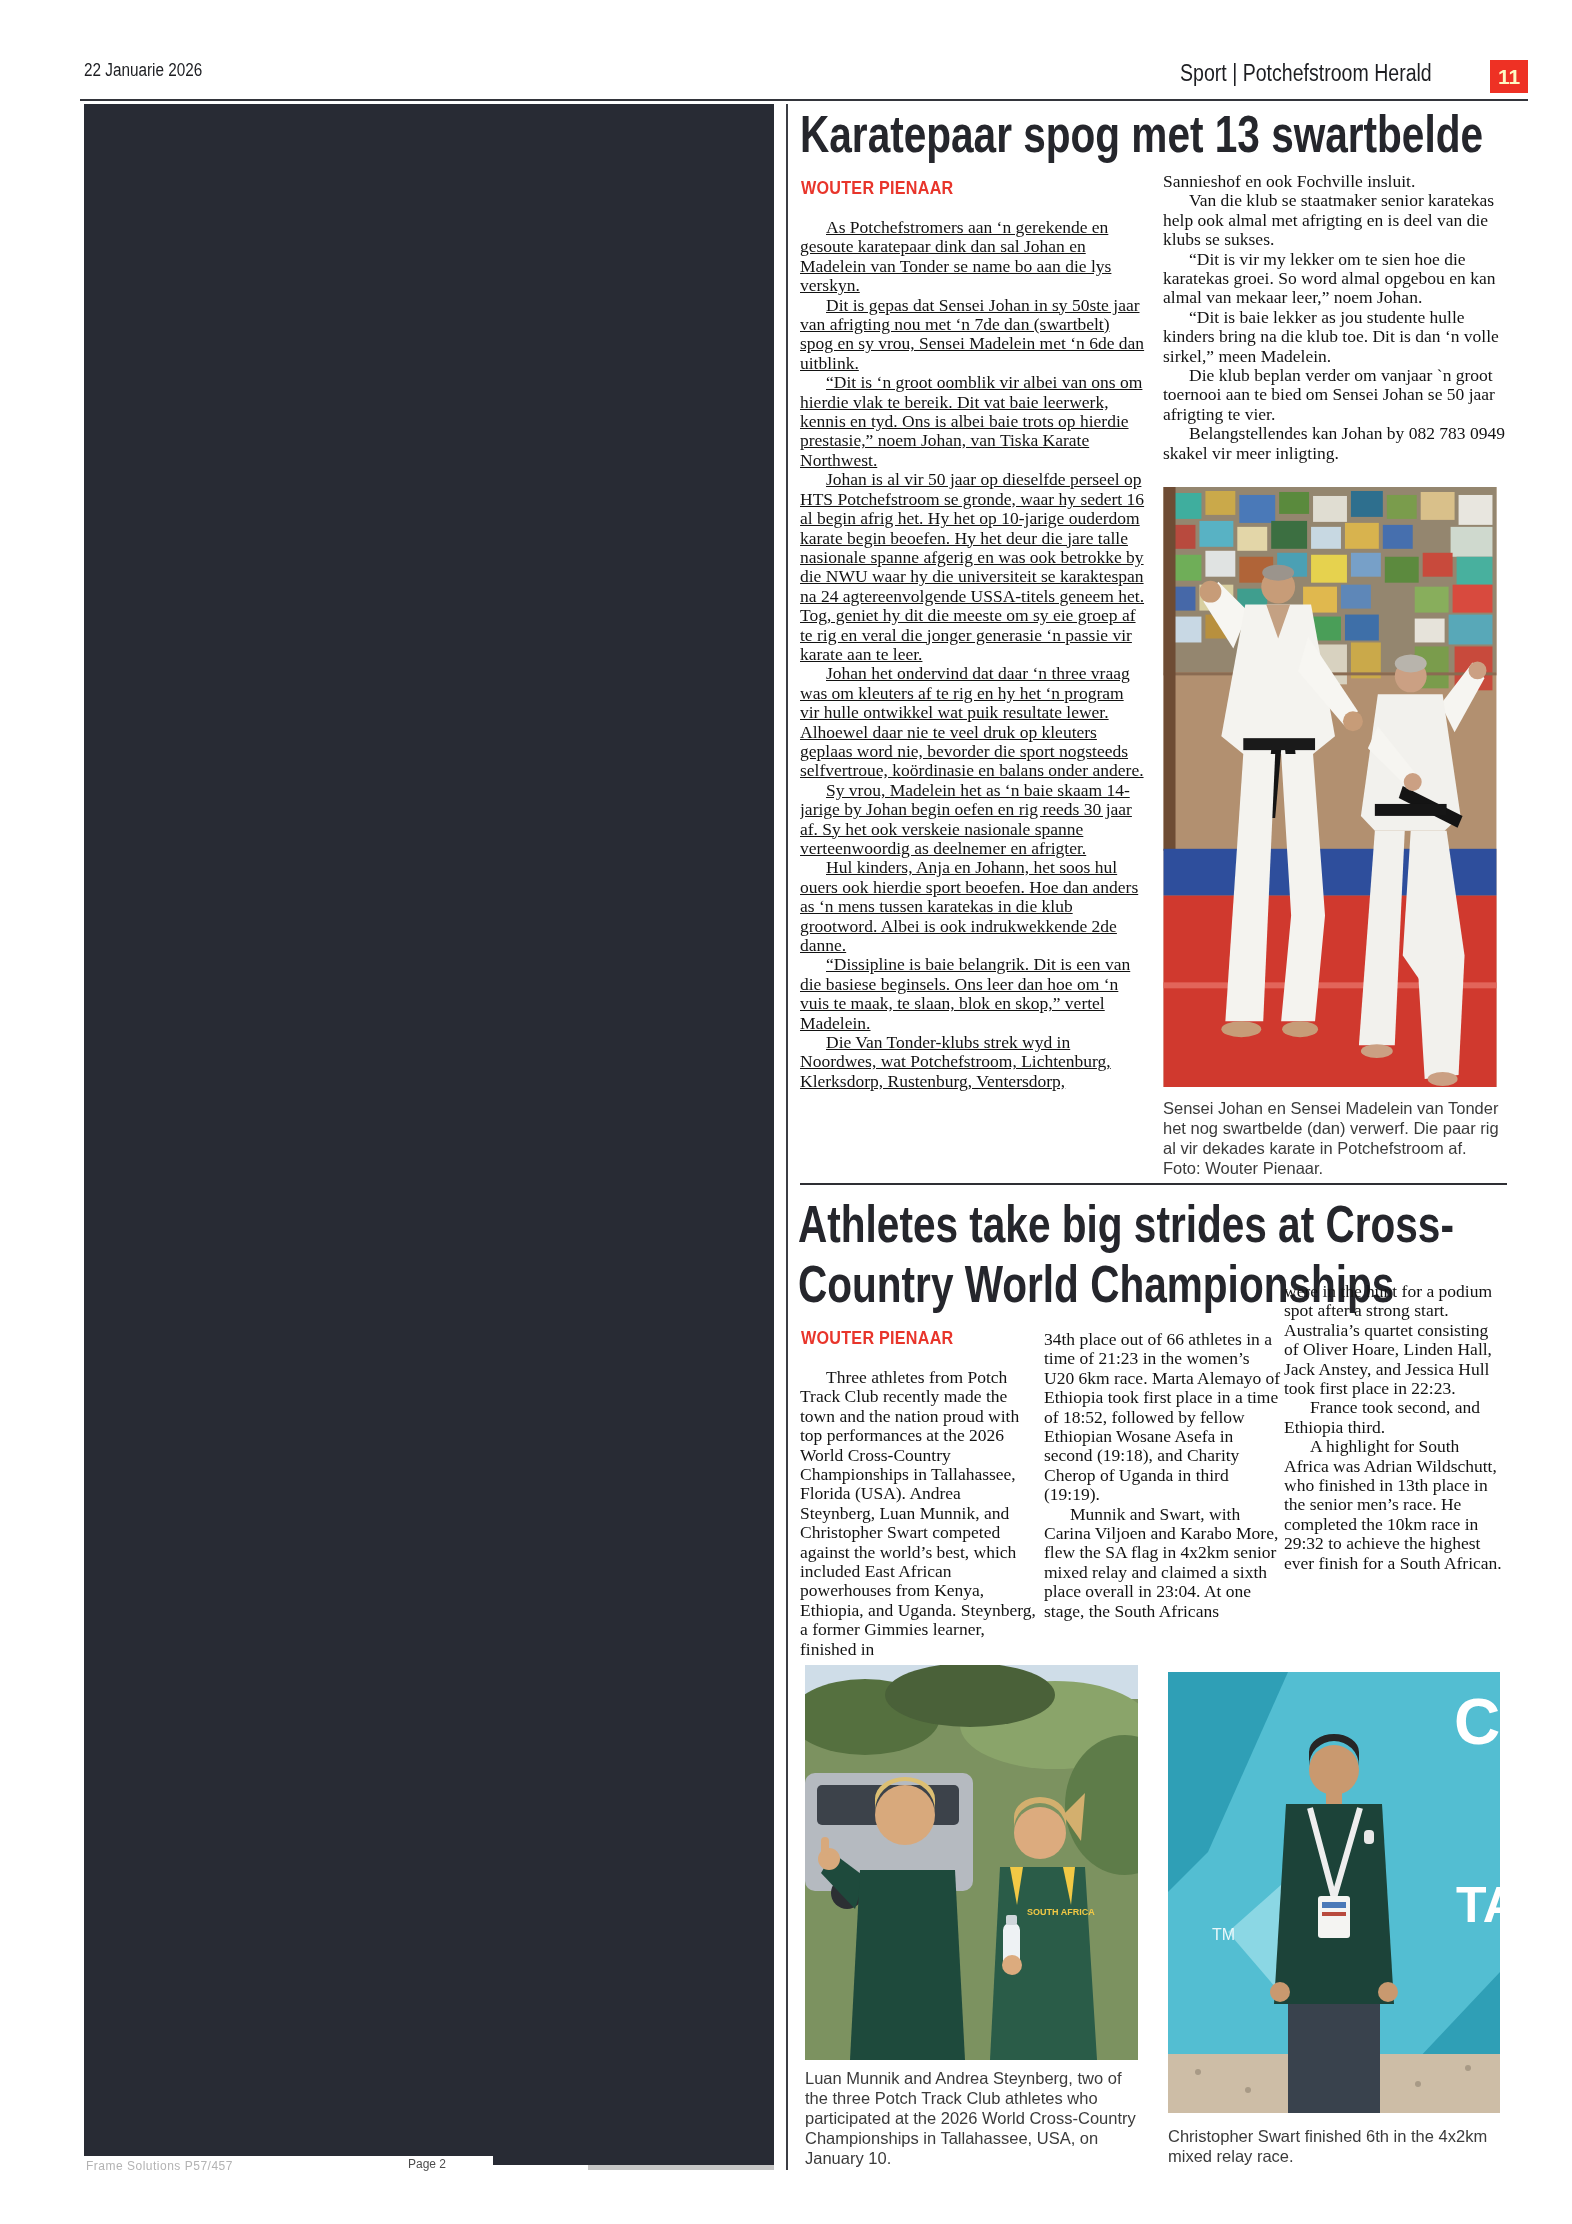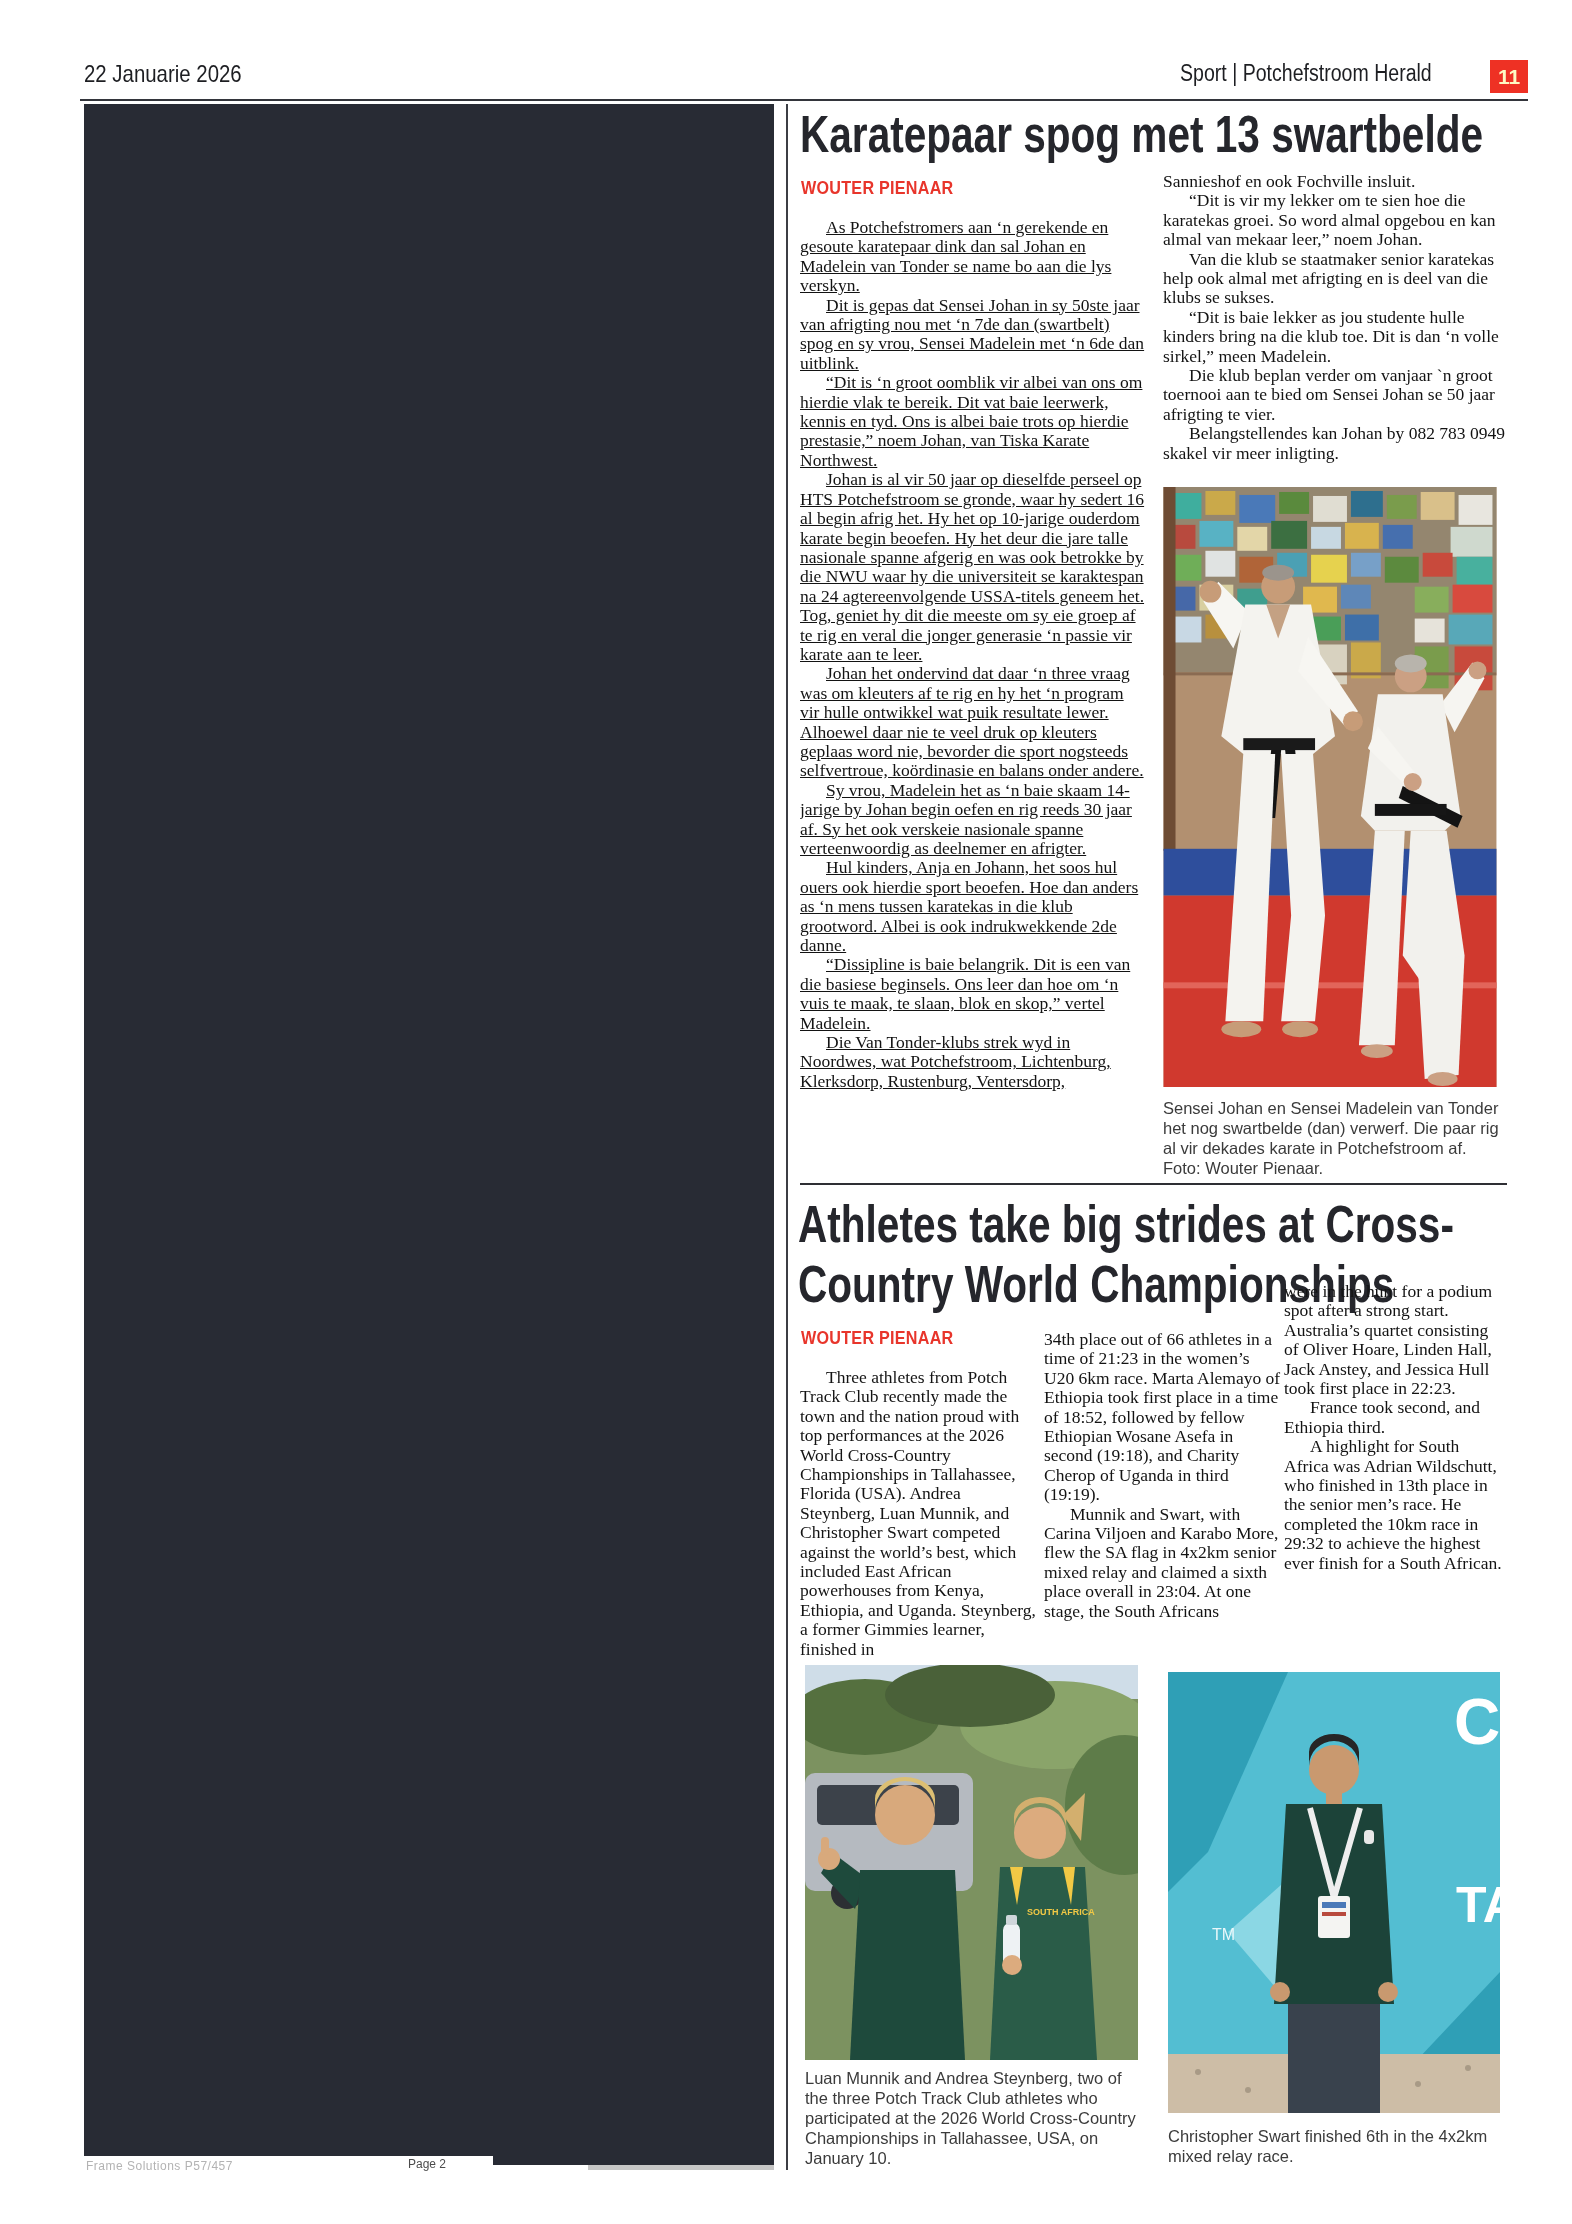--- a/index.html
+++ b/index.html
@@ -6,21 +6,21 @@
   #page {
     position:relative; width:1572px; height:2224px; margin:0 auto;
     background:#ffffff; overflow:hidden;
     font-family:"Liberation Sans", sans-serif;
   }
   .abs { position:absolute; }
   .cond { display:inline-block; transform:scaleX(0.78); transform-origin:0 0; white-space:nowrap; }
   .cond85 { display:inline-block; transform:scaleX(0.85); transform-origin:0 0; white-space:nowrap; }
 
   
-  .hdr-date { left:84px; top:60px; font-size:24px; color:#1d1e22; }
+  .hdr-date { left:84px; top:60px; font-size:18px; color:#1d1e22; }
   .hdr-right { right:96px; top:60px; font-size:23px; color:#1d1e22; }
   .pagebox {
     left:1490px; top:60px; width:38px; height:33px;
     display:flex; align-items:center; justify-content:center;
     color:#fef9c3; font-weight:bold; font-size:21px;
   }
   .hdr-rule { left:80px; top:99px; width:1448px; height:2px; background:#33353b; }
 
   
   .ad-main  { left:84px;  top:104px;  width:690px; height:2052px; }
@@ -93,22 +93,22 @@
     <p>Johan is al vir 50 jaar op dieselfde perseel op HTS Potchefstroom se gronde, waar hy sedert 16 al begin afrig het. Hy het op 10-jarige ouderdom karate begin beoefen. Hy het deur die jare talle nasionale spanne afgerig en was ook betrokke by die NWU waar hy die universiteit se karaktespan na 24 agtereenvolgende USSA-titels geneem het. Tog, geniet hy dit die meeste om sy eie groep af te rig en veral die jonger generasie ‘n passie vir karate aan te leer.</p>
     <p>Johan het ondervind dat daar ‘n three vraag was om kleuters af te rig en hy het ‘n program vir hulle ontwikkel wat puik resultate lewer. Alhoewel daar nie te veel druk op kleuters geplaas word nie, bevorder die sport nogsteeds selfvertroue, koördinasie en balans onder andere.</p>
     <p>Sy vrou, Madelein het as ‘n baie skaam 14-jarige by Johan begin oefen en rig reeds 30 jaar af. Sy het ook verskeie nasionale spanne verteenwoordig as deelnemer en afrigter.</p>
     <p>Hul kinders, Anja en Johann, het soos hul ouers ook hierdie sport beoefen. Hoe dan anders as ‘n mens tussen karatekas in die klub grootword. Albei is ook indrukwekkende 2de danne.</p>
     <p>“Dissipline is baie belangrik. Dit is een van die basiese beginsels. Ons leer dan hoe om ‘n vuis te maak, te slaan, blok en skop,” vertel Madelein.</p>
     <p>Die Van Tonder-klubs strek wyd in Noordwes, wat Potchefstroom, Lichtenburg, Klerksdorp, Rustenburg, Ventersdorp,</p>
   </div>
 
   <div class="abs a1-col2 bodycol">
     <p class="cont">Sannieshof en ook Fochville insluit.</p>
+    <p>Van die klub se staatmaker senior karatekas help ook almal met afrigting en is deel van die klubs se sukses.</p>
     <p>“Dit is vir my lekker om te sien hoe die karatekas groei. So word almal opgebou en kan almal van mekaar leer,” noem Johan.</p>
-    <p>Van die klub se staatmaker senior karatekas help ook almal met afrigting en is deel van die klubs se sukses.</p>
     <p>“Dit is baie lekker as jou studente hulle kinders bring na die klub toe. Dit is dan ‘n volle sirkel,” meen Madelein.</p>
     <p>Die klub beplan verder om vanjaar `n groot toernooi aan te bied om Sensei Johan se 50 jaar afrigting te vier.</p>
     <p>Belangstellendes kan Johan by 082 783 0949 skakel vir meer inligting.</p>
   </div>
 
   <svg class="abs a1-photo" viewBox="0 0 334 602">
     <rect x="0" y="0" width="334" height="602" fill="#b29070"></rect>
 
     <rect x="0" y="0" width="334" height="186" fill="#94866f"></rect>
     <g>

